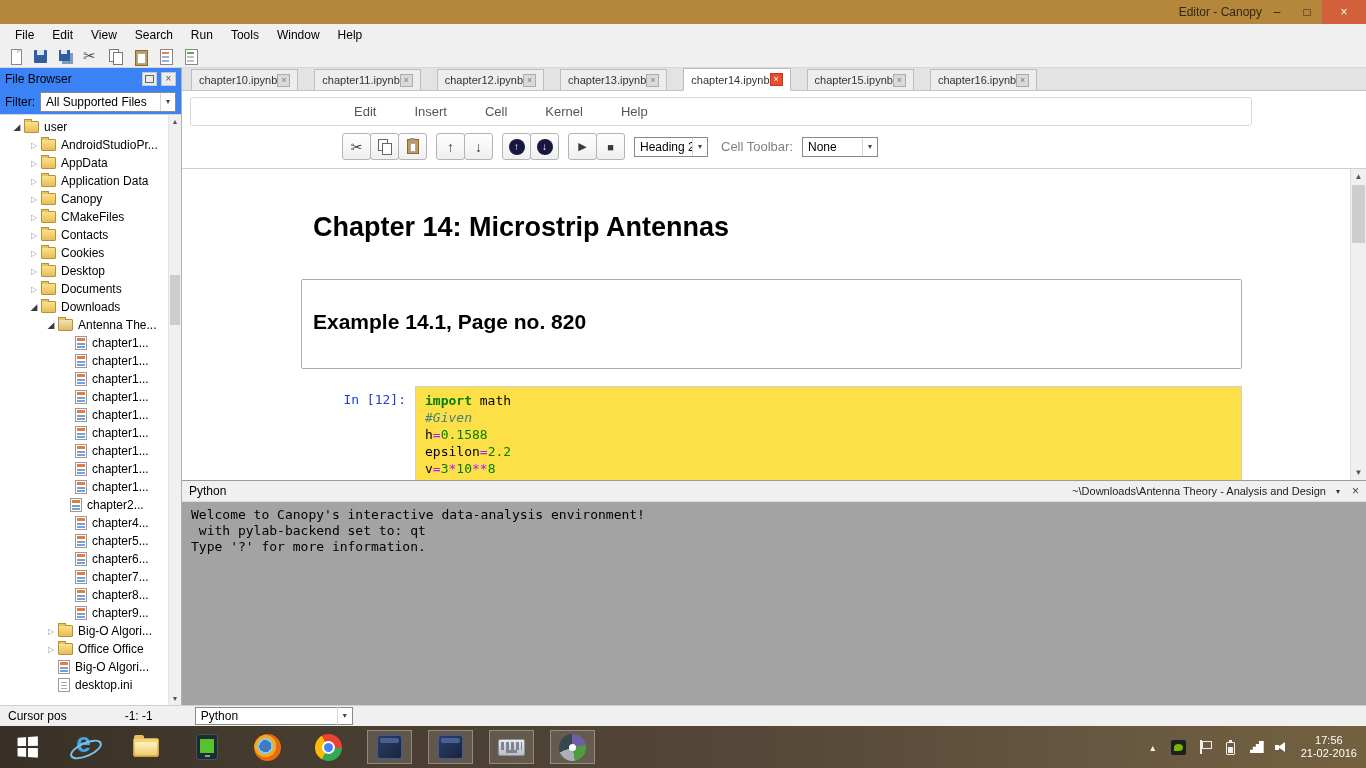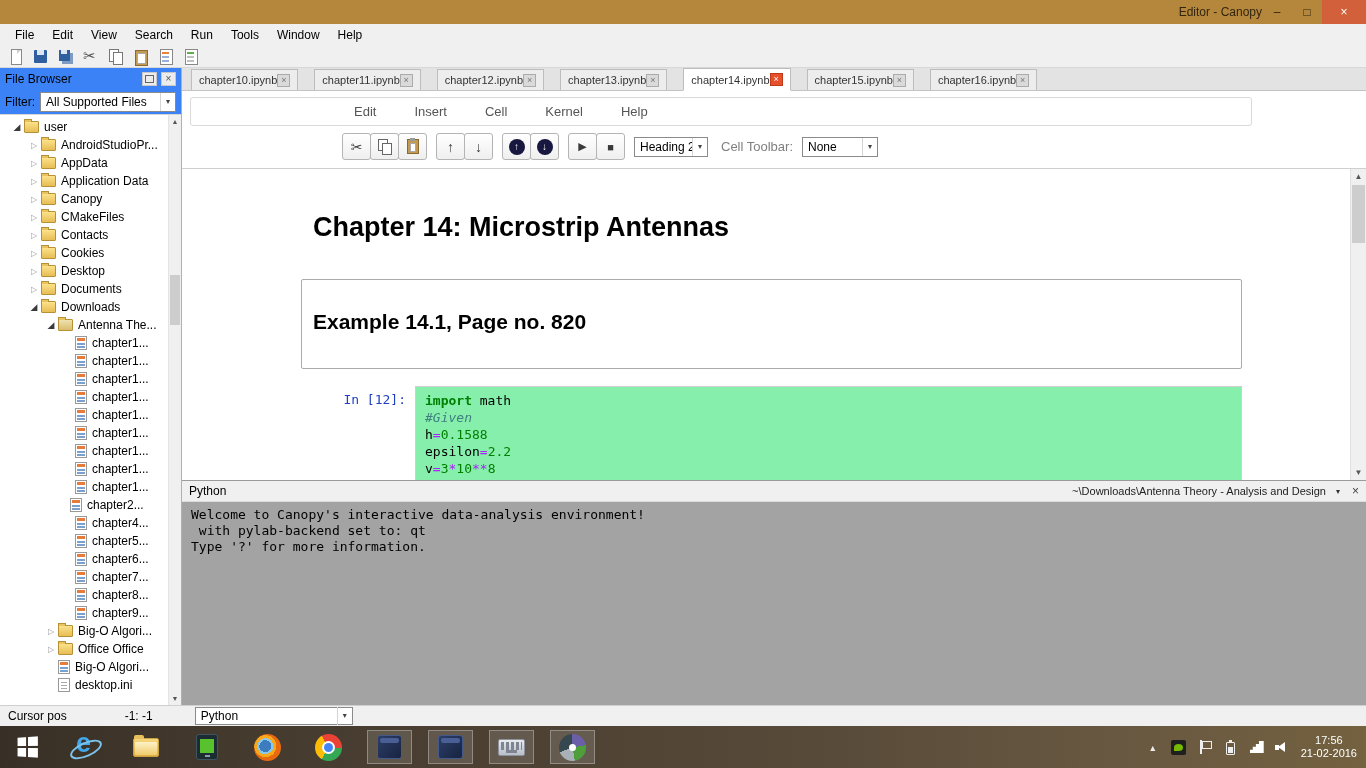--- a/index.html
+++ b/index.html
@@ -108,21 +108,21 @@
 .none-combo{width:76px}
 
 
 .nbcontent{height:311px;position:relative;overflow:hidden;background:#fff}
 .nb-doc{margin-left:119px;width:941px;padding-top:42px}
 .nb-h1{font-size:27px;font-weight:bold;padding-left:12px;line-height:32px}
 .sel-cell{margin-top:36px;border:1px solid #ababab;border-radius:2px;height:90px;padding:30px 11px 0 11px}
 .nb-h2{font-size:21px;font-weight:bold}
 .code-cell{margin-top:17px;display:flex}
 .code-prompt{width:114px;flex:none;text-align:right;padding-right:9px;padding-top:6px;font-family:"DejaVu Sans Mono",monospace;font-size:13px;color:#2040c0}
-.code-box{flex:1;background:#86efac;border:1px solid #cfcfcf;padding:5px 9px;font-family:"DejaVu Sans Mono",monospace;font-size:13px;line-height:17px}
+.code-box{flex:1;background:#fde047;border:1px solid #cfcfcf;padding:5px 9px;font-family:"DejaVu Sans Mono",monospace;font-size:13px;line-height:17px}
 .tok-kw{color:#008000;font-weight:bold}
 .tok-cm{color:#408080;font-style:italic}
 .tok-num{color:#008000}
 .tok-op{color:#aa22ff}
 .tok-plain{color:#000}
 .nb-sbar{width:16px;border-left:1px solid #e0e0e0}
 .nb-sbar .arr{height:15px;font-size:8px;line-height:15px}
 .nb-sbar .arr.up{top:0}.nb-sbar .arr.down{bottom:0}
 .nb-sbar .thumb{top:16px;height:58px}
 

